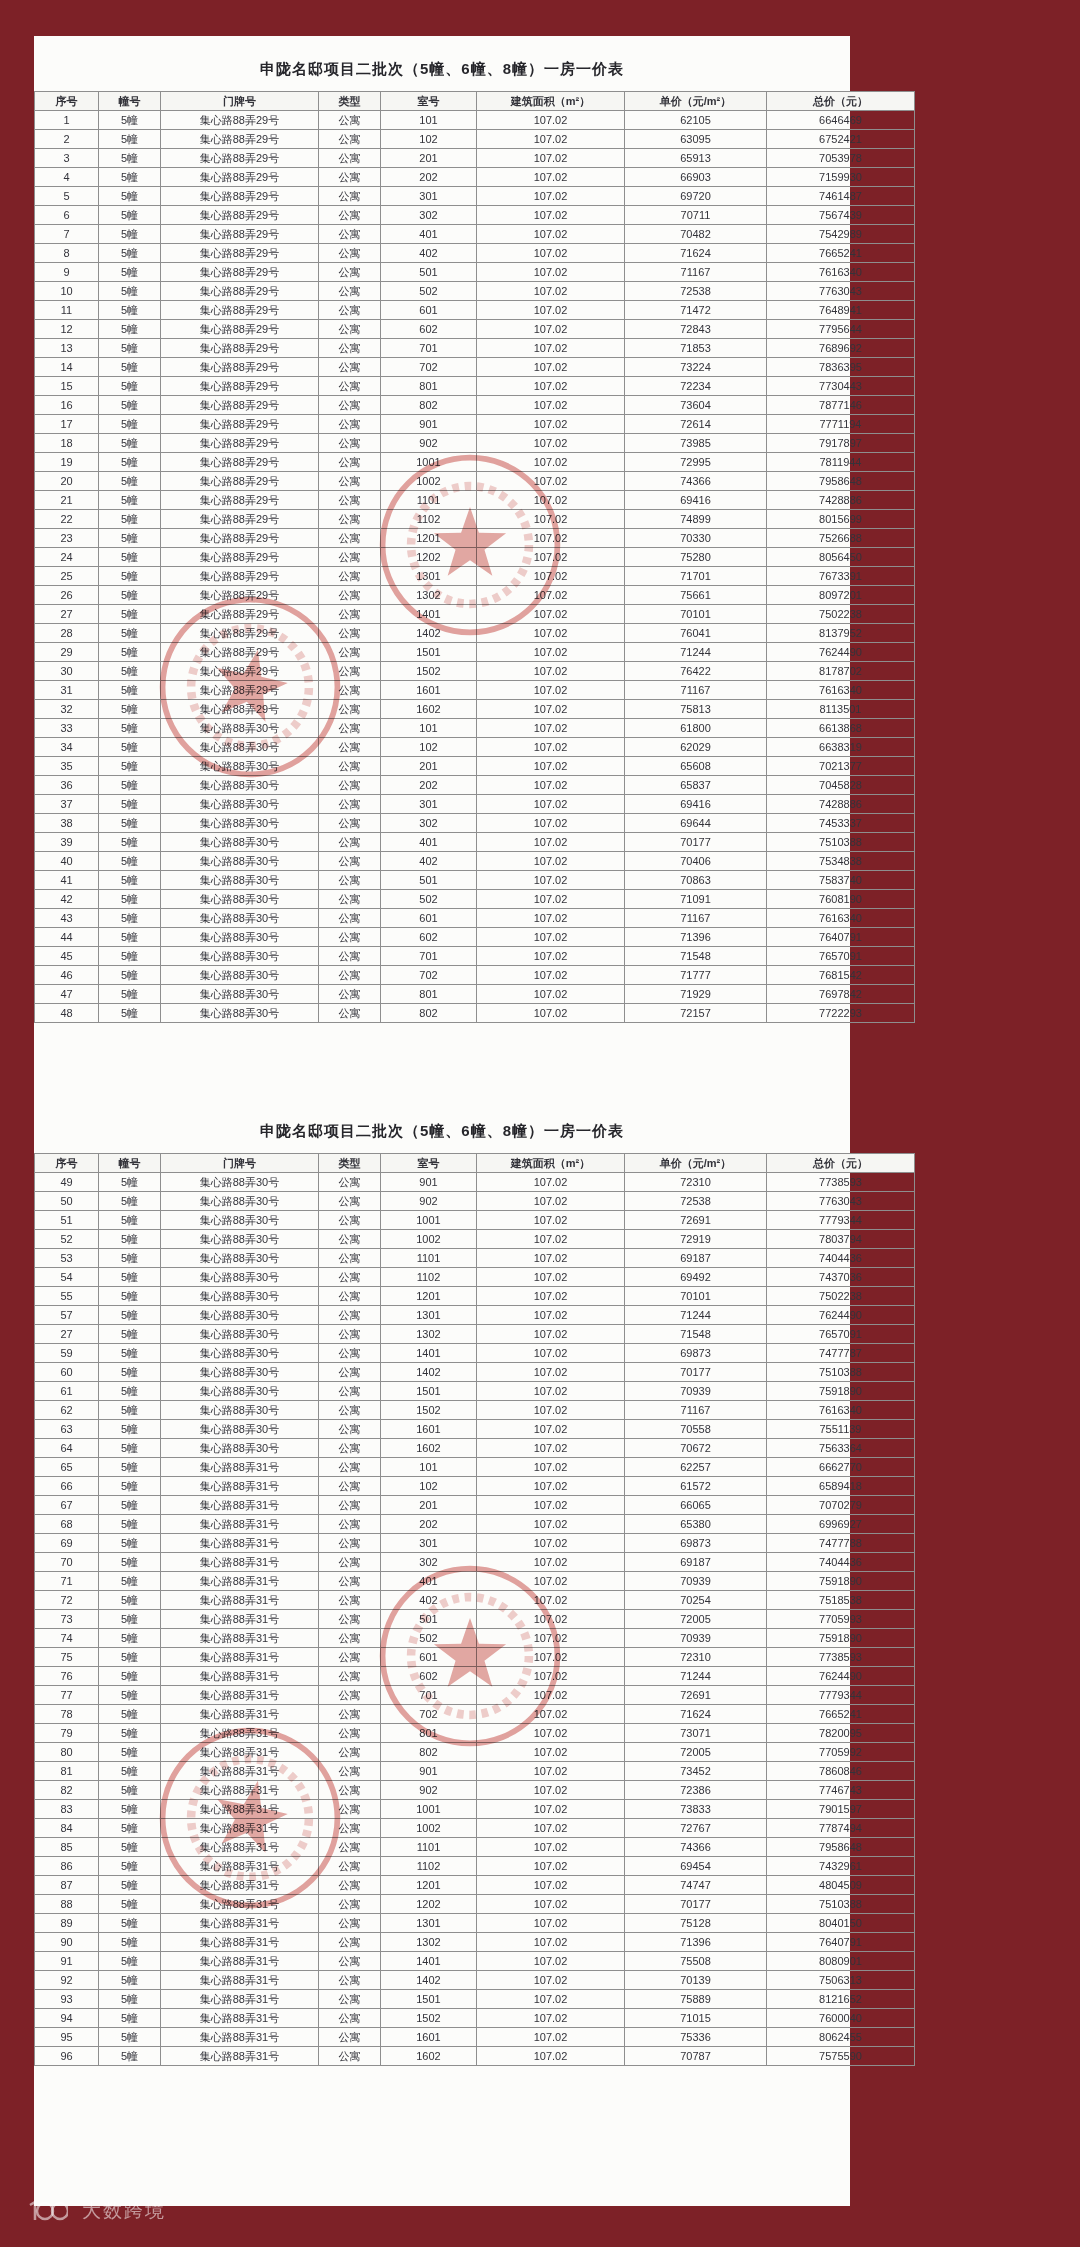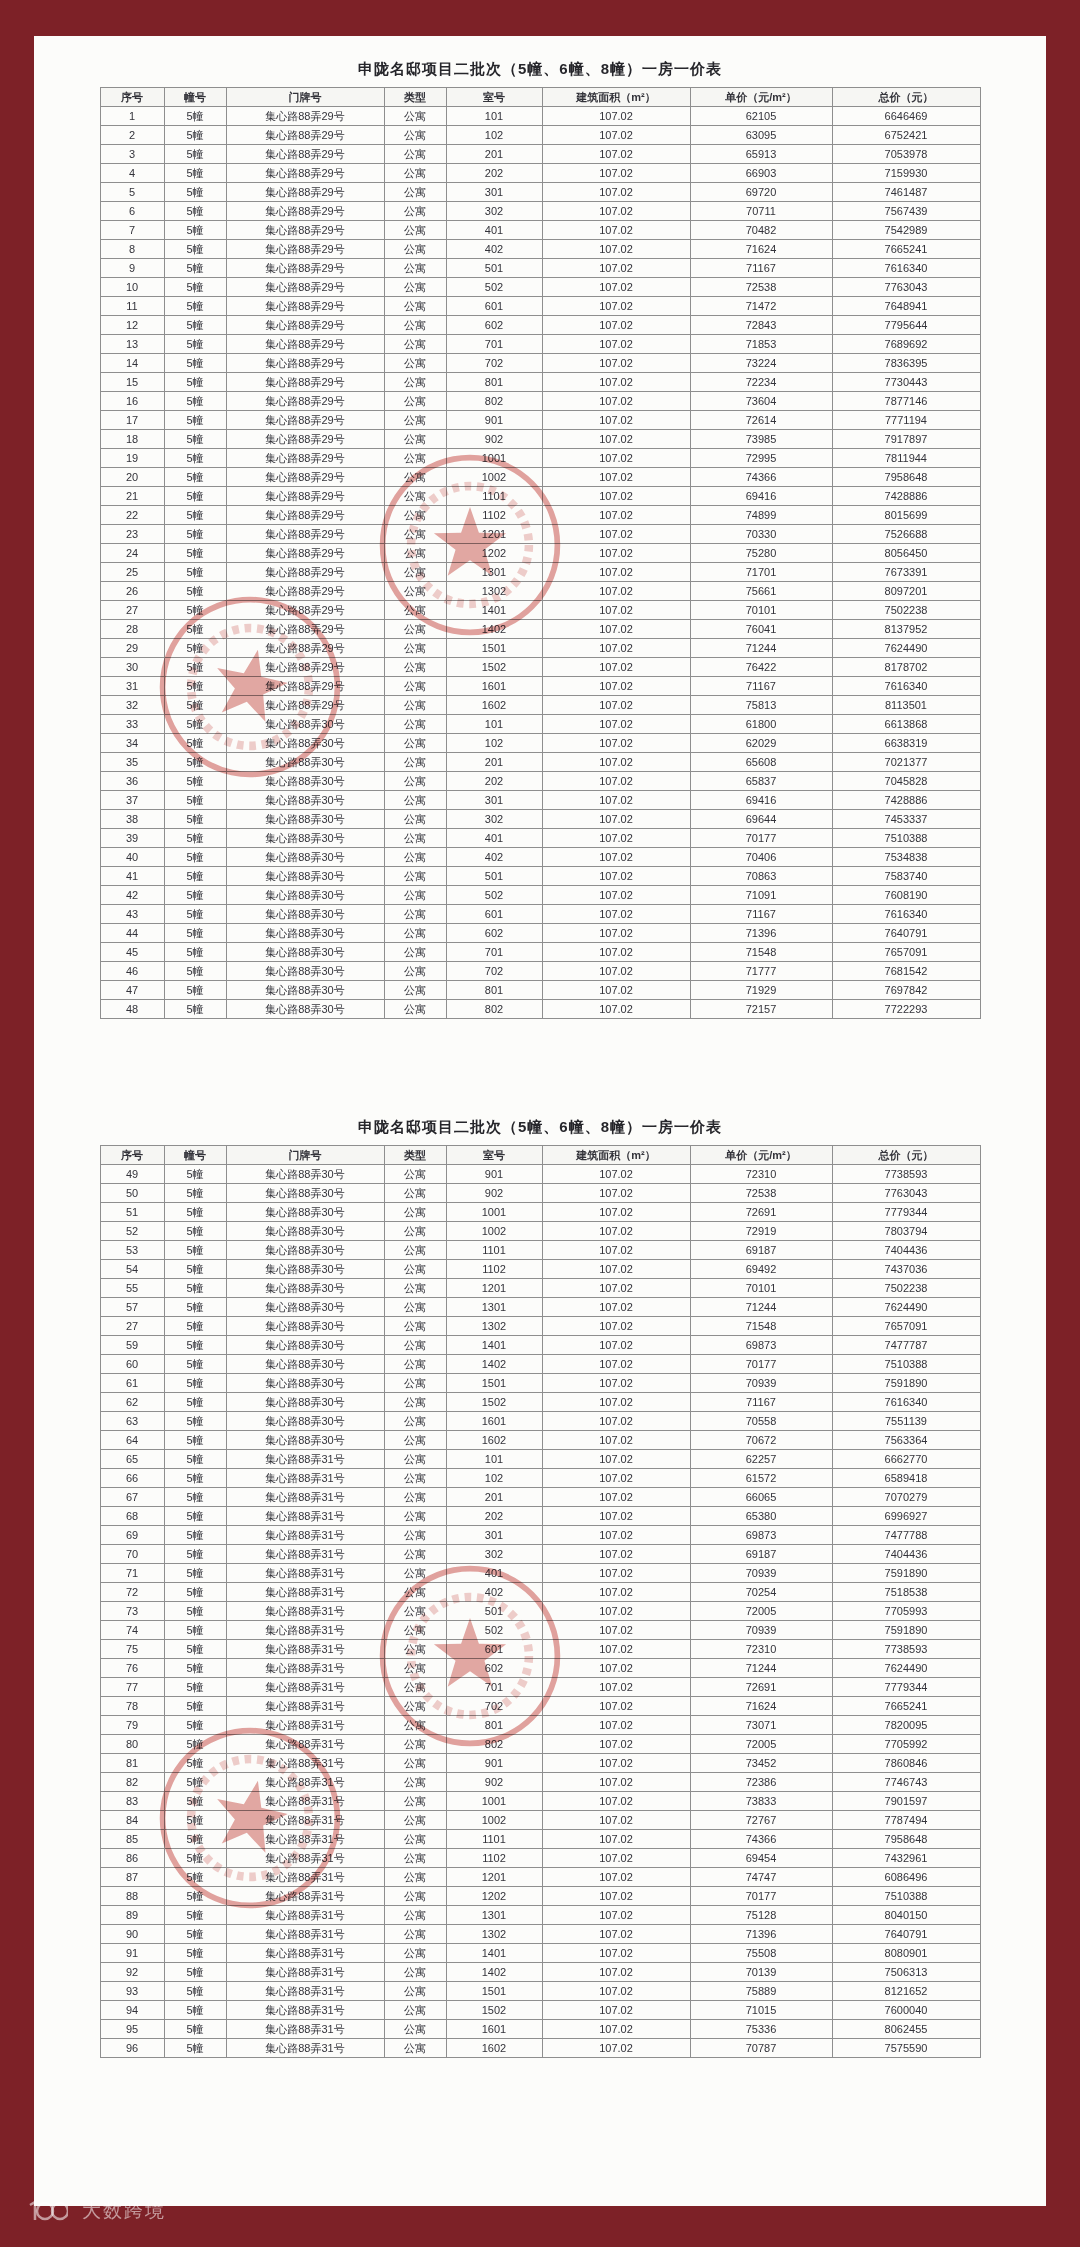--- a/index.html
+++ b/index.html
@@ -6,36 +6,36 @@
   html,body { width: 1080px; height: 2247px; }
   body {
     background: #7d2127;
     position: relative;
     overflow: hidden;
     font-family: "Liberation Sans", "DejaVu Sans", sans-serif;
   }
   .page {
     position: absolute;
     left: 34px; top: 36px;
-    width: 1012px; height: 2170px;
+    width: 816px; height: 2170px;
     background: #fcfcfa;
   }
   .section { padding-top: 24px; }
   .section.second { padding-top: 0; margin-top: 99px; }
   .doc-title {
     text-align: center;
     font-size: 15px;
     font-weight: bold;
     color: #26262b;
     letter-spacing: 1px;
     margin-bottom: 8px;
   }
   table {
     border-collapse: collapse;
-    margin: 4px auto;
+    margin: 12px auto;
     width: 880px;
     table-layout: fixed;
   }
   th, td {
     border: 1px solid #8e8e8e;
     font-size: 11px;
     color: #33333a;
     text-align: center;
     height: 19px;
     padding: 0 2px;
@@ -988,21 +988,21 @@
             <td>7432961</td>
           </tr>
           <tr>
             <td>87</td>
             <td>5幢</td>
             <td>集心路88弄31号</td>
             <td>公寓</td>
             <td>1201</td>
             <td>107.02</td>
             <td>74747</td>
-            <td>6086496</td>
+            <td>4804509</td>
           </tr>
           <tr>
             <td>88</td>
             <td>5幢</td>
             <td>集心路88弄31号</td>
             <td>公寓</td>
             <td>1202</td>
             <td>107.02</td>
             <td>70177</td>
             <td>7510388</td>

